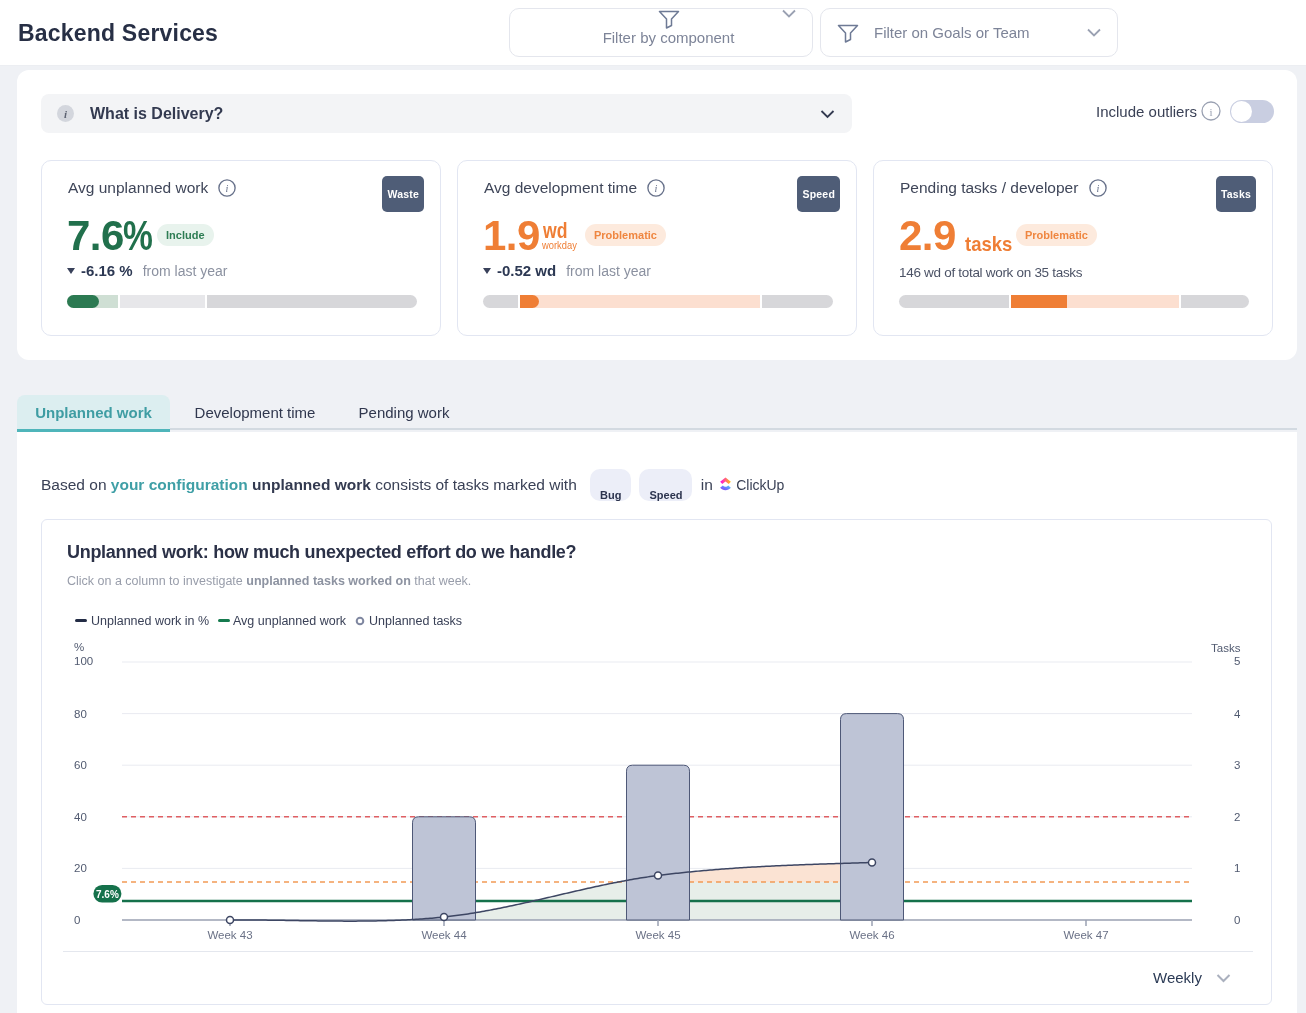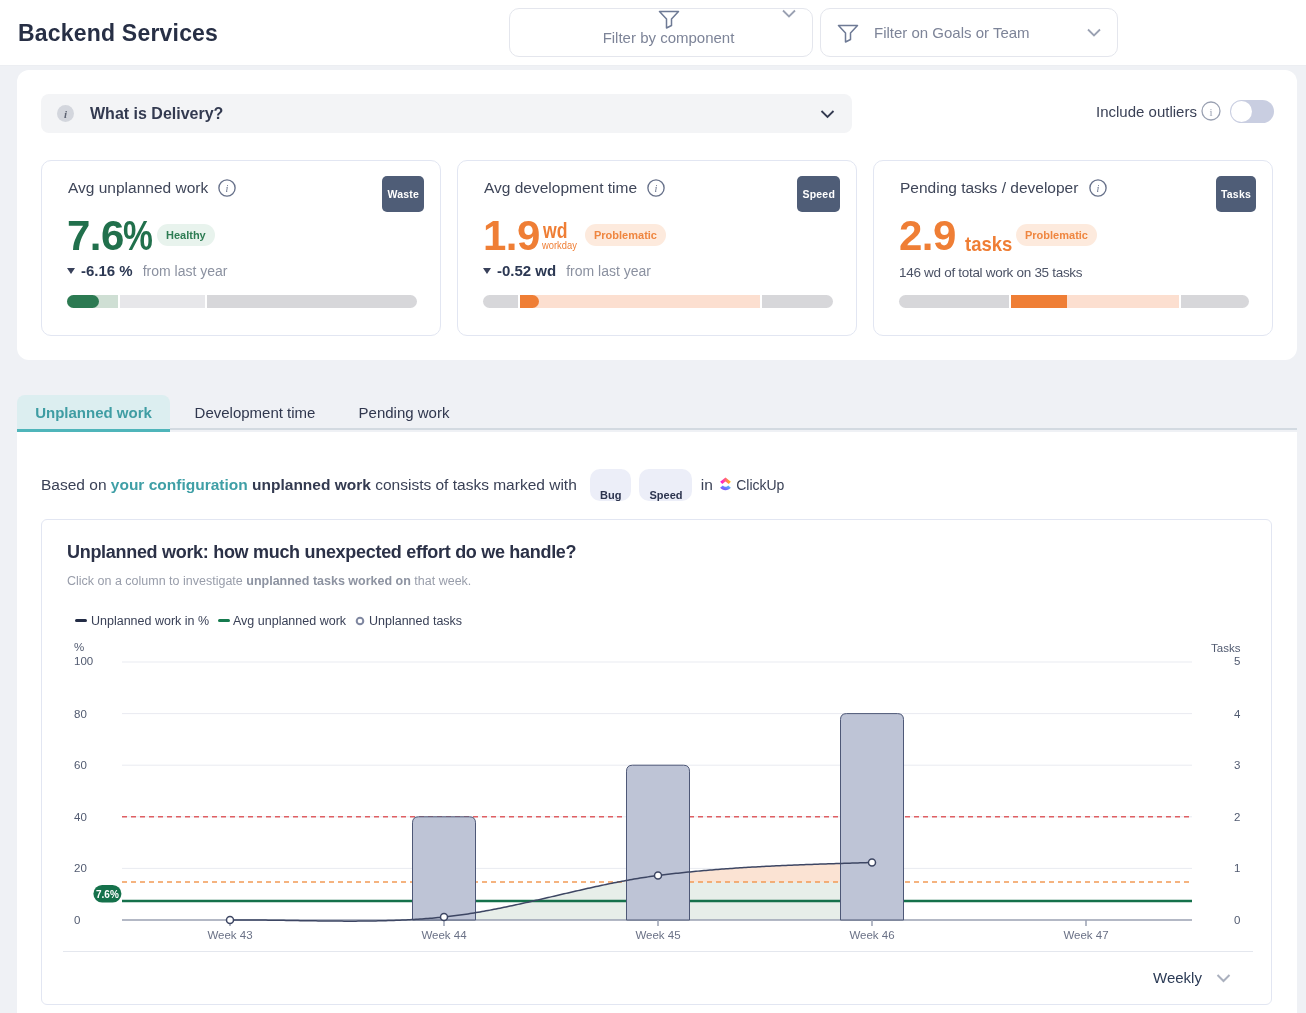--- a/index.html
+++ b/index.html
@@ -107,21 +107,21 @@
 
   <div class="card" style="left:24px;">
     <div class="ctitle">Avg unplanned work&nbsp;
       <svg width="18" height="18" viewBox="0 0 20 20" fill="none" style="margin-left:6px">
           <circle cx="10" cy="10" r="9" stroke="#67718a" stroke-width="1.5"></circle>
           <text x="10" y="14.5" font-size="11.5" fill="#67718a" text-anchor="middle" font-family="Liberation Serif" font-style="italic">i</text>
         </svg>
     </div>
     <div class="badge" style="right:16px">Waste</div>
     <div class="big green">7.6<span class="pc">%</span></div>
-    <div class="pill g" style="left:115px; top:63px;">Healthy</div>
+    <div class="pill g" style="left:115px; top:63px;">Include</div>
     <div class="chg">
         <span class="tri"></span>
         <b>-6.16&nbsp;%</b>
         <span class="fly">from last year</span>
       </div>
     <div class="pbar" style="width:350px;">
       <div class="seg" style="left:0; width:51px; background:#cfdfd4; border-radius:7px 0 0 7px;"></div>
       <div class="seg" style="left:0; width:32px; background:#2c7a52; border-radius:7px;"></div>
       <div class="seg" style="left:53px; width:85px; background:#e7e7ea;"></div>
       <div class="seg" style="left:140px; width:210px; background:#d7d7da; border-radius:0 7px 7px 0;"></div>

